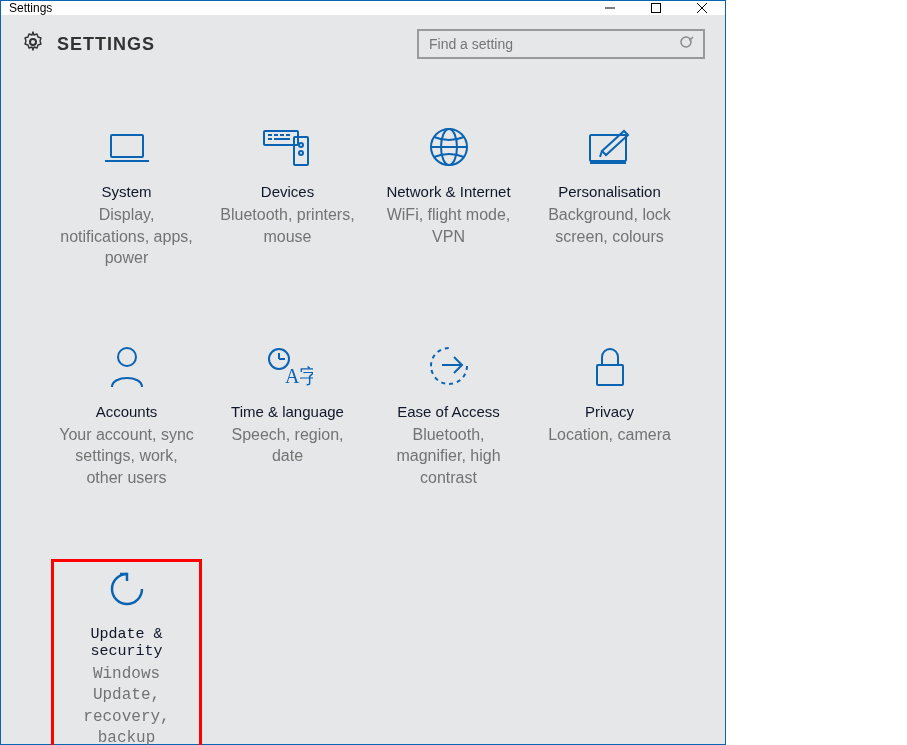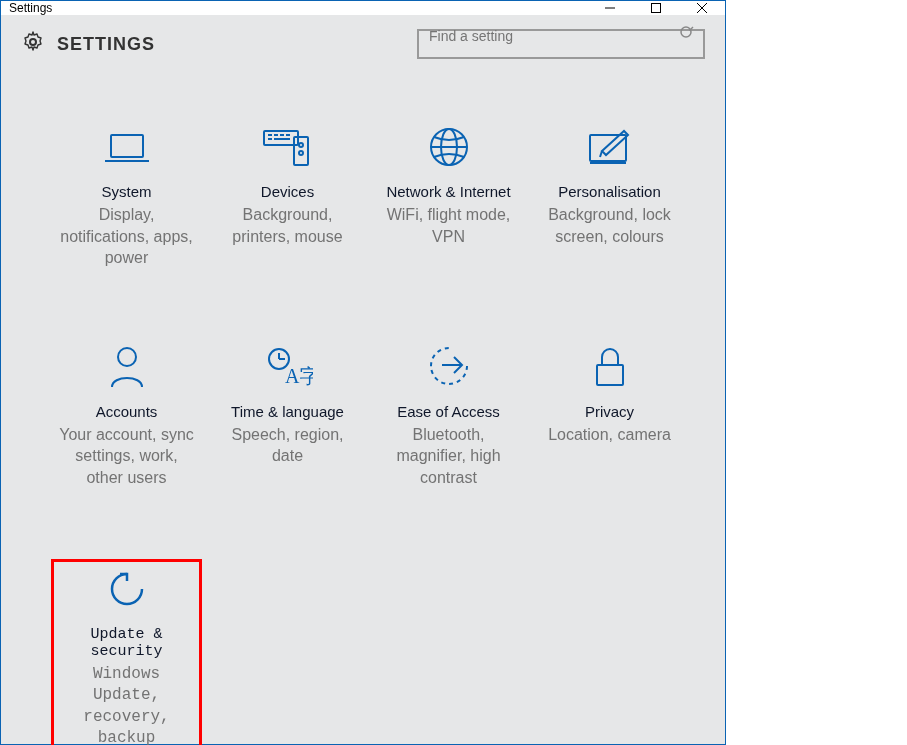--- a/index.html
+++ b/index.html
@@ -9,21 +9,21 @@
   .titlebar{height:30px;background:#ffffff;display:flex;align-items:center;justify-content:space-between;padding-left:8px;}
   .title-txt{font-size:12px;color:#000;}
   .win-ctrls{display:flex;height:100%;}
   .win-btn{width:46px;display:flex;align-items:center;justify-content:center;font-size:14px;color:#000;}
   .win-btn svg{display:block;}
   
   .header{display:flex;align-items:center;justify-content:space-between;padding:14px 20px 10px 20px;}
   .header-left{display:flex;align-items:center;gap:12px;}
   .gear-icon{color:#333;}
   .header-title{font-size:18px;font-weight:600;letter-spacing:1px;color:#333;}
-  .search{border:2px solid #999;width:288px;height:30px;background:#e6e7e8;display:flex;align-items:flex-end;padding:12px 8px;box-sizing:border-box;}
+  .search{border:2px solid #999;width:288px;height:30px;background:#e6e7e8;display:flex;align-items:flex-start;padding:4px 8px;box-sizing:border-box;}
   .search input{flex:1;border:none;background:transparent;font-size:14px;color:#666;outline:none;}
   .search-icon{color:#888;}
   
   .grid{flex:1;padding:50px 40px 30px 50px;display:grid;grid-template-columns:repeat(4,1fr);grid-auto-rows:min-content;column-gap:10px;row-gap:60px;align-content:start;}
   .tile{display:flex;flex-direction:column;align-items:center;text-align:center;padding:4px 6px 10px 6px;}
   .tile svg{color:#0a63b3;}
   .tile .ico{height:46px;display:flex;align-items:flex-end;justify-content:flex-start;margin-bottom:14px;}
   .t-title{font-size:15px;color:#0f172a;margin-bottom:4px;}
   .t-sub{font-size:16px;color:#737373;line-height:1.35;max-width:170px;}
   .highlight{border:3px solid #ff0000;font-family:Liberation Mono, monospace;}
@@ -98,21 +98,21 @@
             <line x1="20" y1="8" x2="24" y2="8"></line>
             <line x1="26" y1="8" x2="30" y2="8"></line>
           <line x1="8" y1="12" x2="12" y2="12"></line>
             <line x1="14" y1="12" x2="30" y2="12"></line>
           <rect x="34" y="10" width="14" height="28" rx="1"></rect>
           <circle cx="41" cy="18" r="2"></circle>
             <circle cx="41" cy="26" r="2"></circle>
         </svg>
       </div>
       <div class="t-title">Devices</div>
-      <div class="t-sub">Background, printers, mouse</div>
+      <div class="t-sub">Bluetooth, printers, mouse</div>
     </div>
 
     <div class="tile">
       <div class="ico">
         <svg width="44" height="44" viewBox="0 0 44 44" fill="none" stroke="currentColor" stroke-width="2">
           <circle cx="22" cy="22" r="18"></circle>
           <ellipse cx="22" cy="22" rx="8" ry="18"></ellipse>
           <line x1="4" y1="22" x2="40" y2="22"></line>
           <path d="M7 12 Q22 18 37 12"></path>
           <path d="M7 32 Q22 26 37 32"></path>

